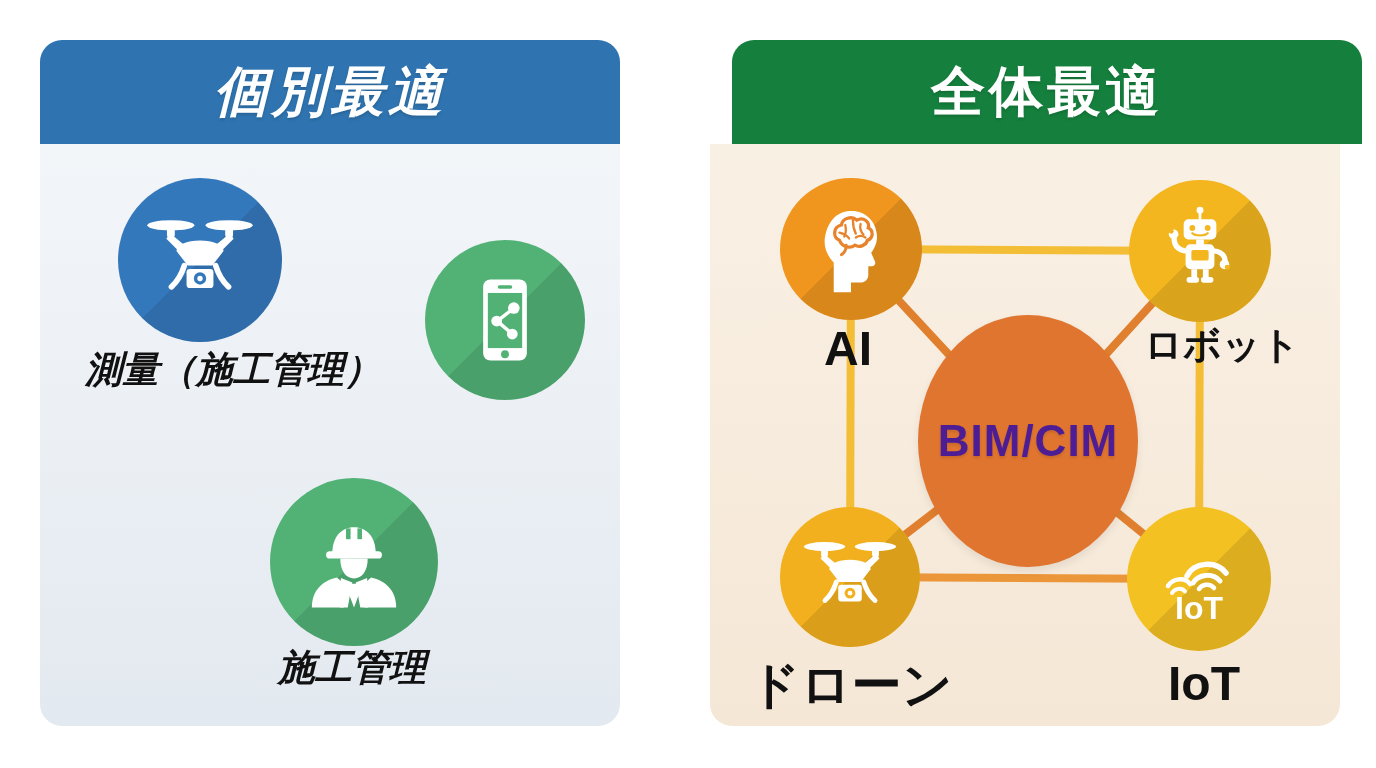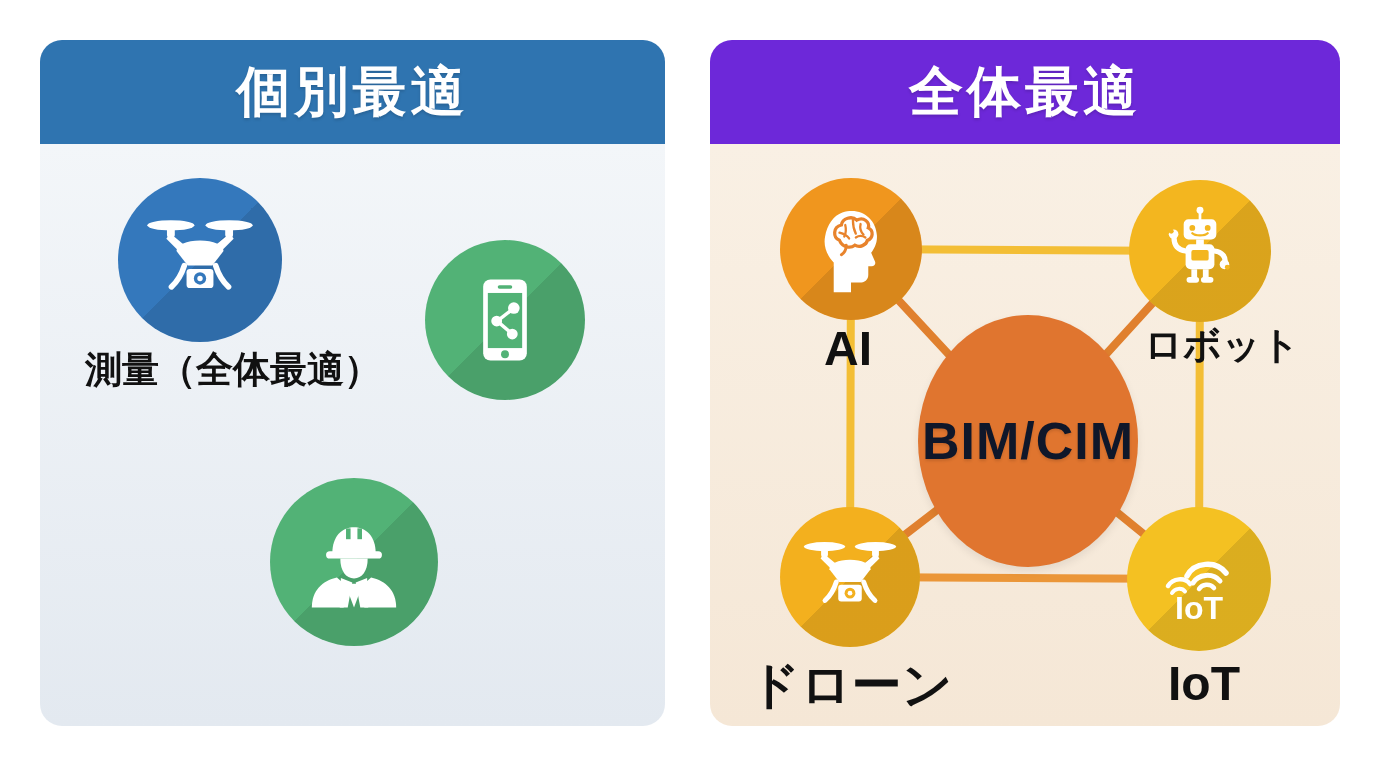--- a/index.html
+++ b/index.html
@@ -3,31 +3,31 @@
 <meta charset="utf-8">
 <style>
   * { margin:0; padding:0; box-sizing:border-box; }
   html,body { background:#fff; }
   body { font-family:"Liberation Sans","DejaVu Sans",sans-serif; }
   .stage {
     position:relative; width:1376px; height:768px; background:#ffffff;
     overflow:hidden;
   }
   .panel { position:absolute; top:40px; height:686px; border-radius:22px; }
-  .panel-left  { left:40px;  width:625px; }
+  .panel-left  { left:40px;  width:580px;font-style:italic; }
   .panel-right { left:710px; width:630px; }
   .panel-header {
     position:absolute; left:0; top:0; width:100%; height:104px;
     border-radius:22px 22px 0 0;
     display:flex; align-items:center; justify-content:center;
     color:#ffffff; font-size:54px; font-weight:bold; letter-spacing:4px;
     text-shadow:0 2px 3px rgba(0,0,0,0.15);
   }
   .panel-left  .panel-header { background:#2f74b0; }
-  .panel-right .panel-header { background:#6d28d9; }
+  .panel-right .panel-header { background:#15803d;margin-left:22px; }
   .panel-body {
     position:absolute; left:0; top:104px; width:100%; height:582px;
     border-radius:0 0 22px 22px; overflow:hidden;
   }
   .panel-left  .panel-body { background:linear-gradient(180deg,#f3f6f9 0%, #e3e9f0 100%); }
   .panel-right .panel-body { background:linear-gradient(180deg,#f9f0e4 0%, #f5e7d6 100%); }
 
   
   .circle {
     position:absolute; border-radius:50%; overflow:hidden;
@@ -54,21 +54,21 @@
   .lbl.centered { transform:translateX(-50%); }
 
   
   .net-lines { position:absolute; left:0; top:0; z-index:0; }
   .hub {
     position:absolute; left:208px; top:275px; width:220px; height:252px;
     background:#e0752f; border-radius:50%;
     display:flex; align-items:center; justify-content:center; z-index:2;
     box-shadow:0 4px 8px rgba(0,0,0,0.08);
   }
-  .hub-label { color:#0f172a; font-size:52px; font-weight:bold; letter-spacing:1px;
+  .hub-label { color:#4c1d95; font-size:44px; font-weight:bold; letter-spacing:1px;
     text-shadow:0 2px 3px rgba(0,0,0,0.12); }
   .node { z-index:2; }
   .node-lbl { font-size:48px; }
 </style>
 </head>
 <body>
 
 <div class="stage">
 
   <div class="panel panel-left">
@@ -88,21 +88,21 @@
           <path d="M77 26 L60 40 L66 45 L80 31 Z"></path>
           <path d="M29 42 C29 36.5 38 32.5 50 32.5 C62 32.5 71 36.5 71 42 L61 55 L39 55 Z"></path>
           <rect x="38" y="58" width="24" height="17" rx="3"></rect>
         </g>
         <circle cx="50" cy="66.5" r="5.5" fill="var(--cbg)"></circle>
         <circle cx="50" cy="66.5" r="2.4" fill="#ffffff"></circle>
         <path d="M36 55 C33.5 63 30 69 24.5 74" stroke="#ffffff" stroke-width="5" fill="none" stroke-linecap="round"></path>
         <path d="M64 55 C66.5 63 70 69 75.5 74" stroke="#ffffff" stroke-width="5" fill="none" stroke-linecap="round"></path>
       </svg>
     </div>
-    <div class="lbl" style="left:45px; top:310px;">測量（全体最適）</div>
+    <div class="lbl" style="left:45px; top:310px;">測量（施工管理）</div>
 
     <div class="circle c-green" style="left:385px; top:200px; width:160px; height:160px;">
       <svg width="104" height="104" viewBox="0 0 100 100">
         <rect x="29" y="11" width="42" height="78" rx="7" fill="#ffffff"></rect>
         <rect x="43" y="16.5" width="14" height="3.4" rx="1.7" fill="var(--cbg)"></rect>
         <rect x="33.5" y="24" width="33" height="53" fill="var(--cbg)"></rect>
         <circle cx="50" cy="83" r="3.8" fill="var(--cbg)"></circle>
         <g stroke="#ffffff" stroke-width="3.4">
           <line x1="42.5" y1="51" x2="58" y2="39"></line>
           <line x1="42.5" y1="51" x2="56.5" y2="63"></line>
@@ -120,20 +120,21 @@
         <rect x="53" y="20.5" width="4" height="9.5" fill="var(--cbg)"></rect>
         <rect x="25.5" y="40.5" width="49" height="6.5" rx="3.2" fill="#ffffff"></rect>
         <path d="M38 47 L62 47 C62 58 57 64.5 50 64.5 C43 64.5 38 58 38 47 Z" fill="#ffffff"></path>
         <path d="M13 90 C13 75 22 66.5 35 63.5 L39 67 L41 90 Z" fill="#ffffff"></path>
         <path d="M87 90 C87 75 78 66.5 65 63.5 L61 67 L59 90 Z" fill="#ffffff"></path>
         <path d="M38.5 64 L48.5 68 L44.5 90 L37.5 90 Z" fill="#ffffff"></path>
         <path d="M61.5 64 L51.5 68 L55.5 90 L62.5 90 Z" fill="#ffffff"></path>
         <path d="M46.8 69 L53.2 69 L55 76.5 L50 90 L45 76.5 Z" fill="#ffffff"></path>
       </svg>
     </div>
+    <div class="lbl centered" style="left:312px; top:608px;">施工管理</div>
   </div>
 
   <div class="panel panel-right">
     <div class="panel-header">
       <span>全体最適</span>
     </div>
     <div class="panel-body"></div>
 
     <svg class="net-lines" width="630" height="686" viewBox="0 0 630 686">
       <g stroke-width="8" stroke-linecap="round">

